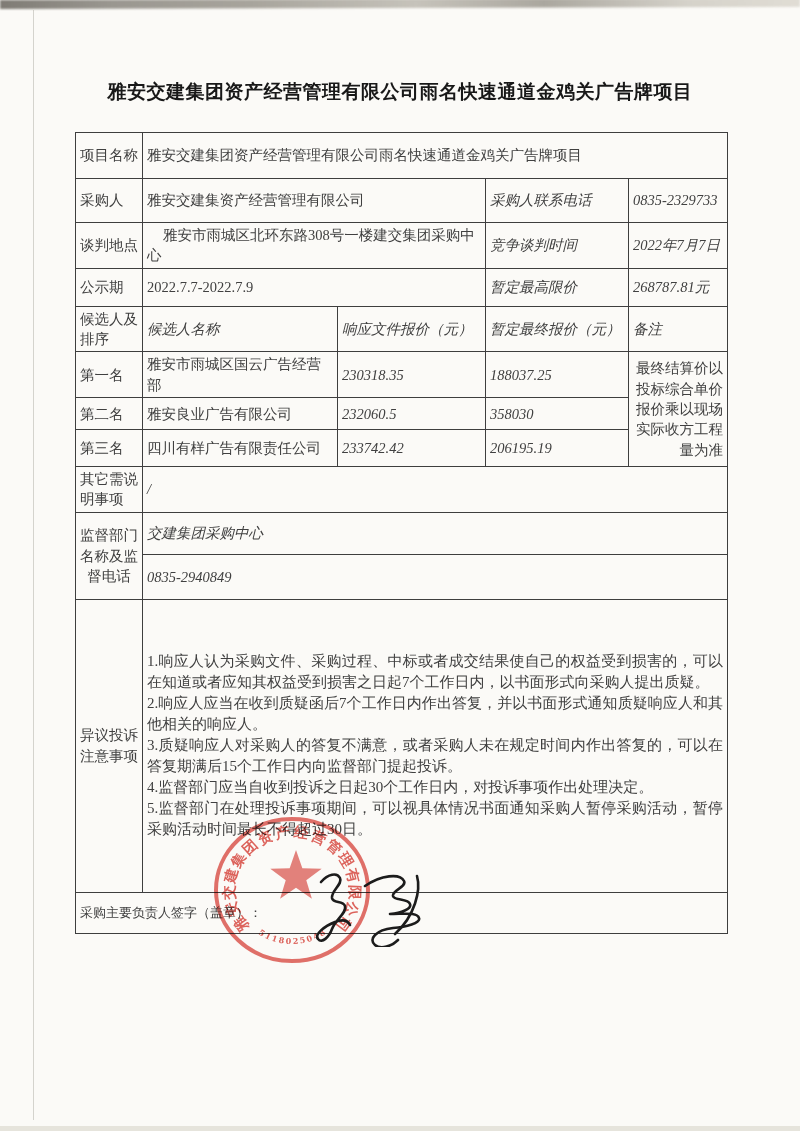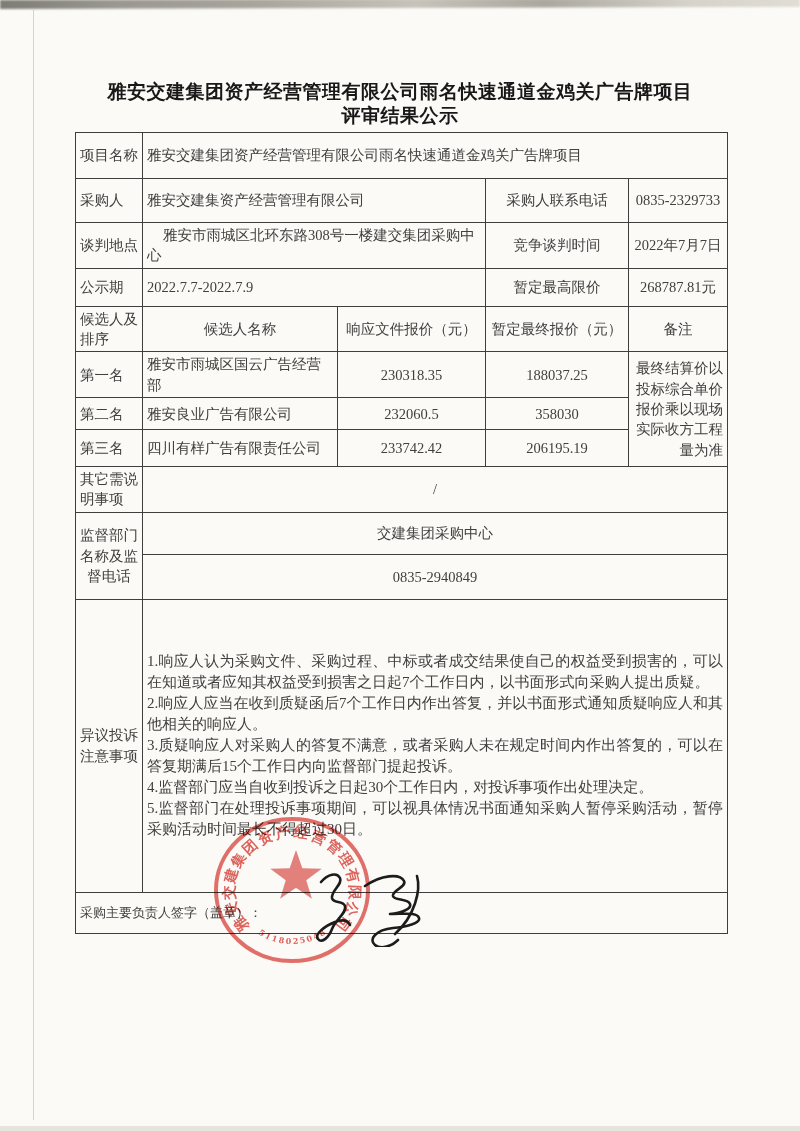--- a/index.html
+++ b/index.html
@@ -32,21 +32,21 @@
     font-size:14.5px;color:#404040;
   }
   table.doc-table td{
     border:1.4px solid #3e3e3e;
     padding:2px 4px;vertical-align:middle;
     line-height:1.4;overflow:hidden;
   }
   td.lbl{text-align:left;padding-left:5px;}
   td.lbl-c{text-align:center;padding-left:2px;padding-right:2px;margin-left:16px;}
   td.val{text-align:left;padding-left:7px;}
-  td.ctr{text-align:center;}
+  td.ctr{font-style:italic;}
   td.indent1{text-indent:1.1em;}
   td.remark{text-align:right;line-height:1.75;font-size:14.5px;padding:2px 6px;}
   td.objection-content{padding:6px 10px;text-align:justify;line-height:1.5;font-size:15px;}
   td.sig-row{padding-left:6px;font-size:13px;}
 
   
   .seal-wrap{position:absolute;left:207px;top:815px;width:170px;height:150px;pointer-events:none;}
   .seal-wrap svg{mix-blend-mode:multiply;opacity:.88;}
   .seal-char{font-family:"DejaVu Serif","Liberation Serif",serif;font-weight:bold;}
 
@@ -57,21 +57,20 @@
 <body>
 
 <div class="sheet">
 
   <div class="scan-top"></div>
   <div class="scan-left"></div>
   <div class="scan-bottom"></div>
 
   <div class="doc-title">
     <div>雅安交建集团资产经营管理有限公司雨名快速通道金鸡关广告牌项目</div>
-    <div>评审结果公示</div>
   </div>
 
   <table class="doc-table">
     <colgroup>
       <col style="width:67px">
         <col style="width:195px">
         <col style="width:148px">
         <col style="width:143px">
         <col style="width:99px">
     </colgroup>

